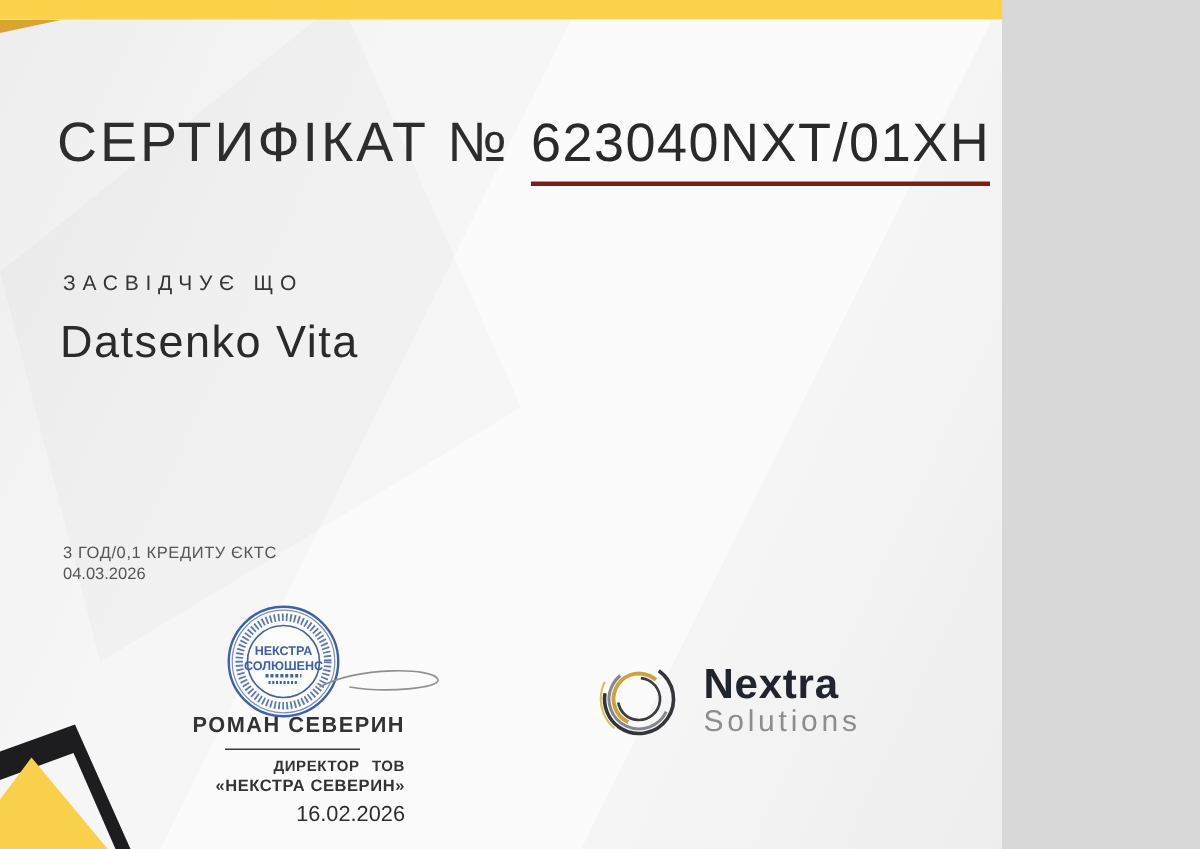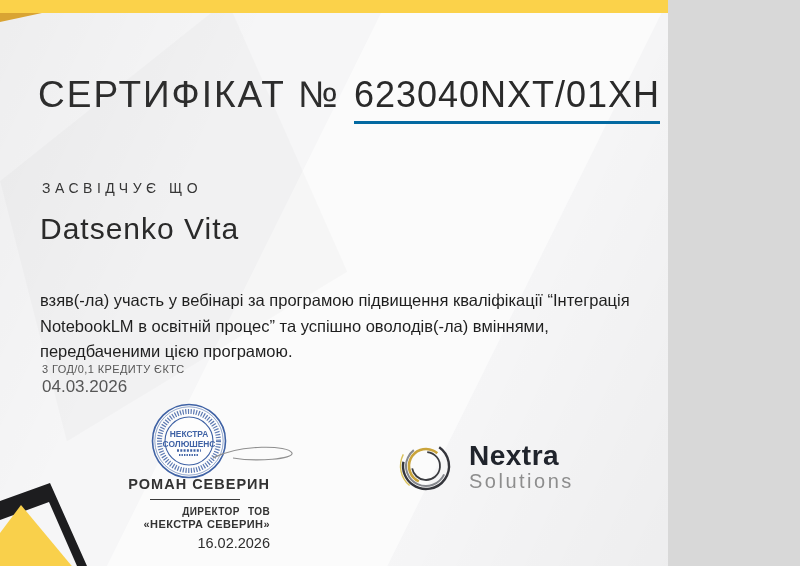--- a/index.html
+++ b/index.html
@@ -22,27 +22,27 @@
   
   .diamond{box-sizing:border-box; transform:rotate(45deg);}
   .d-yellow-mid{left:734px; top:268px; width:135px; height:135px; background:#f9d04b;}
   .d-outline-a{left:730px; top:223px; width:140px; height:140px; border:6px solid #1d1d1f;}
   .d-outline-c{left:740px; top:318px; width:150px; height:150px; border:6px solid #1d1d1f;}
 
   
   .title-row{left:38px; top:74px; display:flex; align-items:baseline; gap:14px; white-space:nowrap;}
   .title-main{font-size:37px; letter-spacing:2px; color:#2d2d2d; font-weight:400;}
   .title-number{font-size:36px; letter-spacing:1px; color:#2a2a2a; font-weight:400;
-                border-bottom:3px solid #0369a1; padding-bottom:5px;}
+                border-bottom:3px solid #7f1d1d; padding-bottom:5px;}
 
   .certify-label{left:42px; top:180px; font-size:14px; letter-spacing:4.5px; color:#363636; font-weight:500;}
   .recipient{left:40px; top:212px; font-size:30px; letter-spacing:1px; color:#2a2a2a;}
   .body-text{left:40px; top:288px; width:618px; font-size:16.5px; line-height:25.5px; color:#1f1f1f;}
   .credits{left:42px; top:363px; font-size:11px; letter-spacing:0.4px; color:#565656; font-weight:500;}
-  .issue-date{left:42px; top:377px; font-size:17px; color:#565656;}
+  .issue-date{left:42px; top:377px; font-size:11px; color:#565656;}
 
   
   .sig-block{left:120px; top:476px; width:150px; text-align:right; color:#333;}
   .sig-name{font-size:14.5px; font-weight:bold; letter-spacing:1px; color:#333;}
   .sig-line{width:90px; height:0; border-top:1.6px solid #3a3a3a; margin:7px auto 5px auto;}
   .sig-role{font-size:10px; font-weight:bold; letter-spacing:0.4px; word-spacing:5px; color:#333; line-height:13px;}
   .sig-role2{font-size:11px; font-weight:bold; letter-spacing:0.4px; color:#333; line-height:13px;}
   .sig-date{font-size:14.5px; margin-top:4px; color:#2e2e2e;}
 
   
@@ -78,21 +78,20 @@
     <polygon points="150,105 211,166 89,166" fill="#f9d04b"></polygon>
   </svg>
 
   <div class="abs title-row">
     <span class="title-main">СЕРТИФІКАТ №</span>
     <span class="title-number">623040NXT/01XH</span>
   </div>
 
   <div class="abs recipient">Datsenko Vita</div>
   <div class="abs certify-label">ЗАСВІДЧУЄ ЩО</div>
-  <div class="abs body-text">взяв(-ла) участь у вебінарі за програмою підвищення кваліфікації “Інтеграція NotebookLM в освітній процес” та успішно оволодів(-ла) вміннями, передбаченими цією програмою.</div>
   <div class="abs credits">3 ГОД/0,1 КРЕДИТУ ЄКТС</div>
   <div class="abs issue-date">04.03.2026</div>
 
   <svg class="abs" style="left:150px; top:402px;" width="78" height="78" viewBox="0 0 78 78">
     <circle cx="39" cy="39" r="36.5" fill="#ffffff" fill-opacity="0.55" stroke="#3f62a5" stroke-width="1.6"></circle>
     <circle cx="39" cy="39" r="34.2" fill="none" stroke="#3f62a5" stroke-width="0.8" stroke-opacity="0.7"></circle>
     <circle cx="39" cy="39" r="29.5" fill="none" stroke="#3f62a5" stroke-width="5" stroke-dasharray="1.2,1.5" stroke-opacity="0.85"></circle>
     <circle cx="39" cy="39" r="24" fill="none" stroke="#3f62a5" stroke-width="1.1"></circle>
     <text x="39" y="34.5" text-anchor="middle" font-size="8.4" font-weight="bold" fill="#3f62a5" font-family="Liberation Sans, sans-serif">НЕКСТРА</text>
     <text x="39" y="44.5" text-anchor="middle" font-size="8.4" font-weight="bold" fill="#3f62a5" font-family="Liberation Sans, sans-serif">СОЛЮШЕНС</text>

